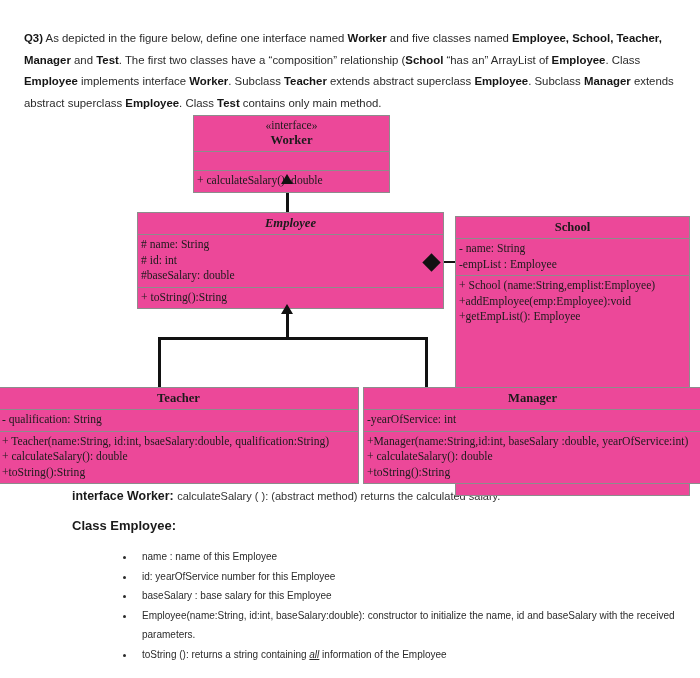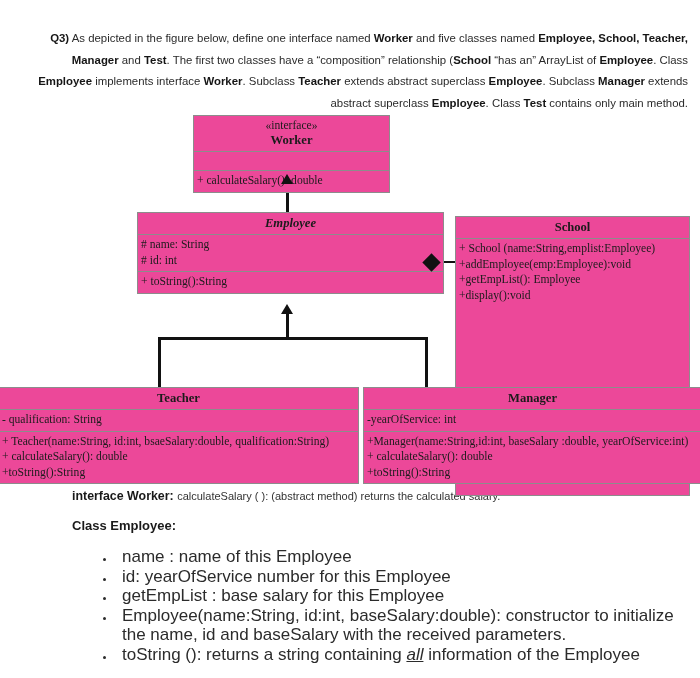--- a/index.html
+++ b/index.html
@@ -17,21 +17,21 @@
   }
 
   
   #question-block {
     position: absolute;
     left: 24px;
     top: 28px;
     width: 664px;
     font-size: 11.4px;
     line-height: 21.5px;
-    text-align: right;
+    text-align: left;
     color: #2a2a2a;
   }
   #question-block b { font-weight: bold; color: #151515; }
 
   
   #uml-canvas {
     position: absolute;
     left: 0;
     top: 108px;
     width: 700px;
@@ -124,24 +124,25 @@
     font-size: 13px;
     font-weight: bold;
     color: #1a1a1a;
   }
   #bullets {
     margin: 14px 0 0 0;
     padding-left: 44px;
     list-style: disc;
   }
   #bullets li {
-    font-size: 17px;
+    font-size: 10px;
     line-height: 19.5px;
     color: #2b2b2b;
     padding-left: 6px;
+    margin-left: 20px;
   }
   #bullets li::marker { font-size: 11px; }
   .u { text-decoration: underline; font-style: italic; }
 </style>
 </head>
 <body>
 
 <div id="question-block"><b>Q3)</b><span> As depicted in the figure below, define one interface named </span><b>Worker</b><span> and five classes named </span><b>Employee, School, Teacher, Manager</b><span> and </span><b>Test</b><span>. The first two classes have a “composition” relationship (</span><b>School</b><span> “has an” ArrayList of </span><b>Employee</b><span>. Class </span><b>Employee</b><span> implements interface </span><b>Worker</b><span>. Subclass </span><b>Teacher</b><span> extends abstract superclass </span><b>Employee</b><span>. Subclass </span><b>Manager</b><span> extends abstract superclass </span><b>Employee</b><span>. Class </span><b>Test</b><span> contains only main method.</span></div>
 
 <div id="uml-canvas">
@@ -167,33 +168,37 @@
     <div class="uml-compartment">
       <div class="m">+ calculateSalary(): double</div>
     </div>
   </div>
 
   <div class="uml-box" id="box-employee">
     <div class="uml-title abstract">Employee</div>
     <div class="uml-compartment">
       <div class="m"># name: String</div>
       <div class="m"># id: int</div>
+      <div class="m">#baseSalary: double</div>
     </div>
     <div class="uml-compartment">
       <div class="m">+ toString():String</div>
     </div>
   </div>
 
   <div class="uml-box" id="box-school">
     <div class="uml-title">School</div>
+    <div class="uml-compartment">
+      <div class="m">- name: String</div>
+      <div class="m">-empList : Employee</div>
+    </div>
     <div class="uml-compartment school-ops">
       <div class="m">+ School (name:String,emplist:Employee)</div>
       <div class="m">+addEmployee(emp:Employee):void</div>
       <div class="m">+getEmpList(): Employee</div>
-      <div class="m">+display():void</div>
     </div>
   </div>
 
   <div class="uml-box" id="box-teacher">
     <div class="uml-title">Teacher</div>
     <div class="uml-compartment">
       <div class="m">- qualification: String</div>
     </div>
     <div class="uml-compartment">
       <div class="m">+ Teacher(name:String, id:int, bsaeSalary:double, qualification:String)</div>
@@ -217,17 +222,17 @@
 
 <div id="desc-block">
   <div class="desc-line-interface">
     <span>interface Worker:</span>
     <span class="normal">calculateSalary ( ): (abstract method)  returns the calculated salary.</span>
   </div>
   <div class="desc-heading">Class Employee:</div>
   <ul id="bullets">
       <li><span>name : name of this Employee</span></li>
       <li><span>id: yearOfService number for this Employee</span></li>
-      <li><span>getEmpList : base salary for this Employee</span></li>
+      <li><span>baseSalary : base salary for this Employee</span></li>
       <li><span>Employee(name:String, id:int, baseSalary:double): constructor to initialize the name, id and baseSalary with the received parameters.</span></li>
       <li><span>toString (): returns a string containing </span><span class="u">all</span><span> information of the  Employee</span></li>
     </ul>
 </div>
 
 </body></html>

